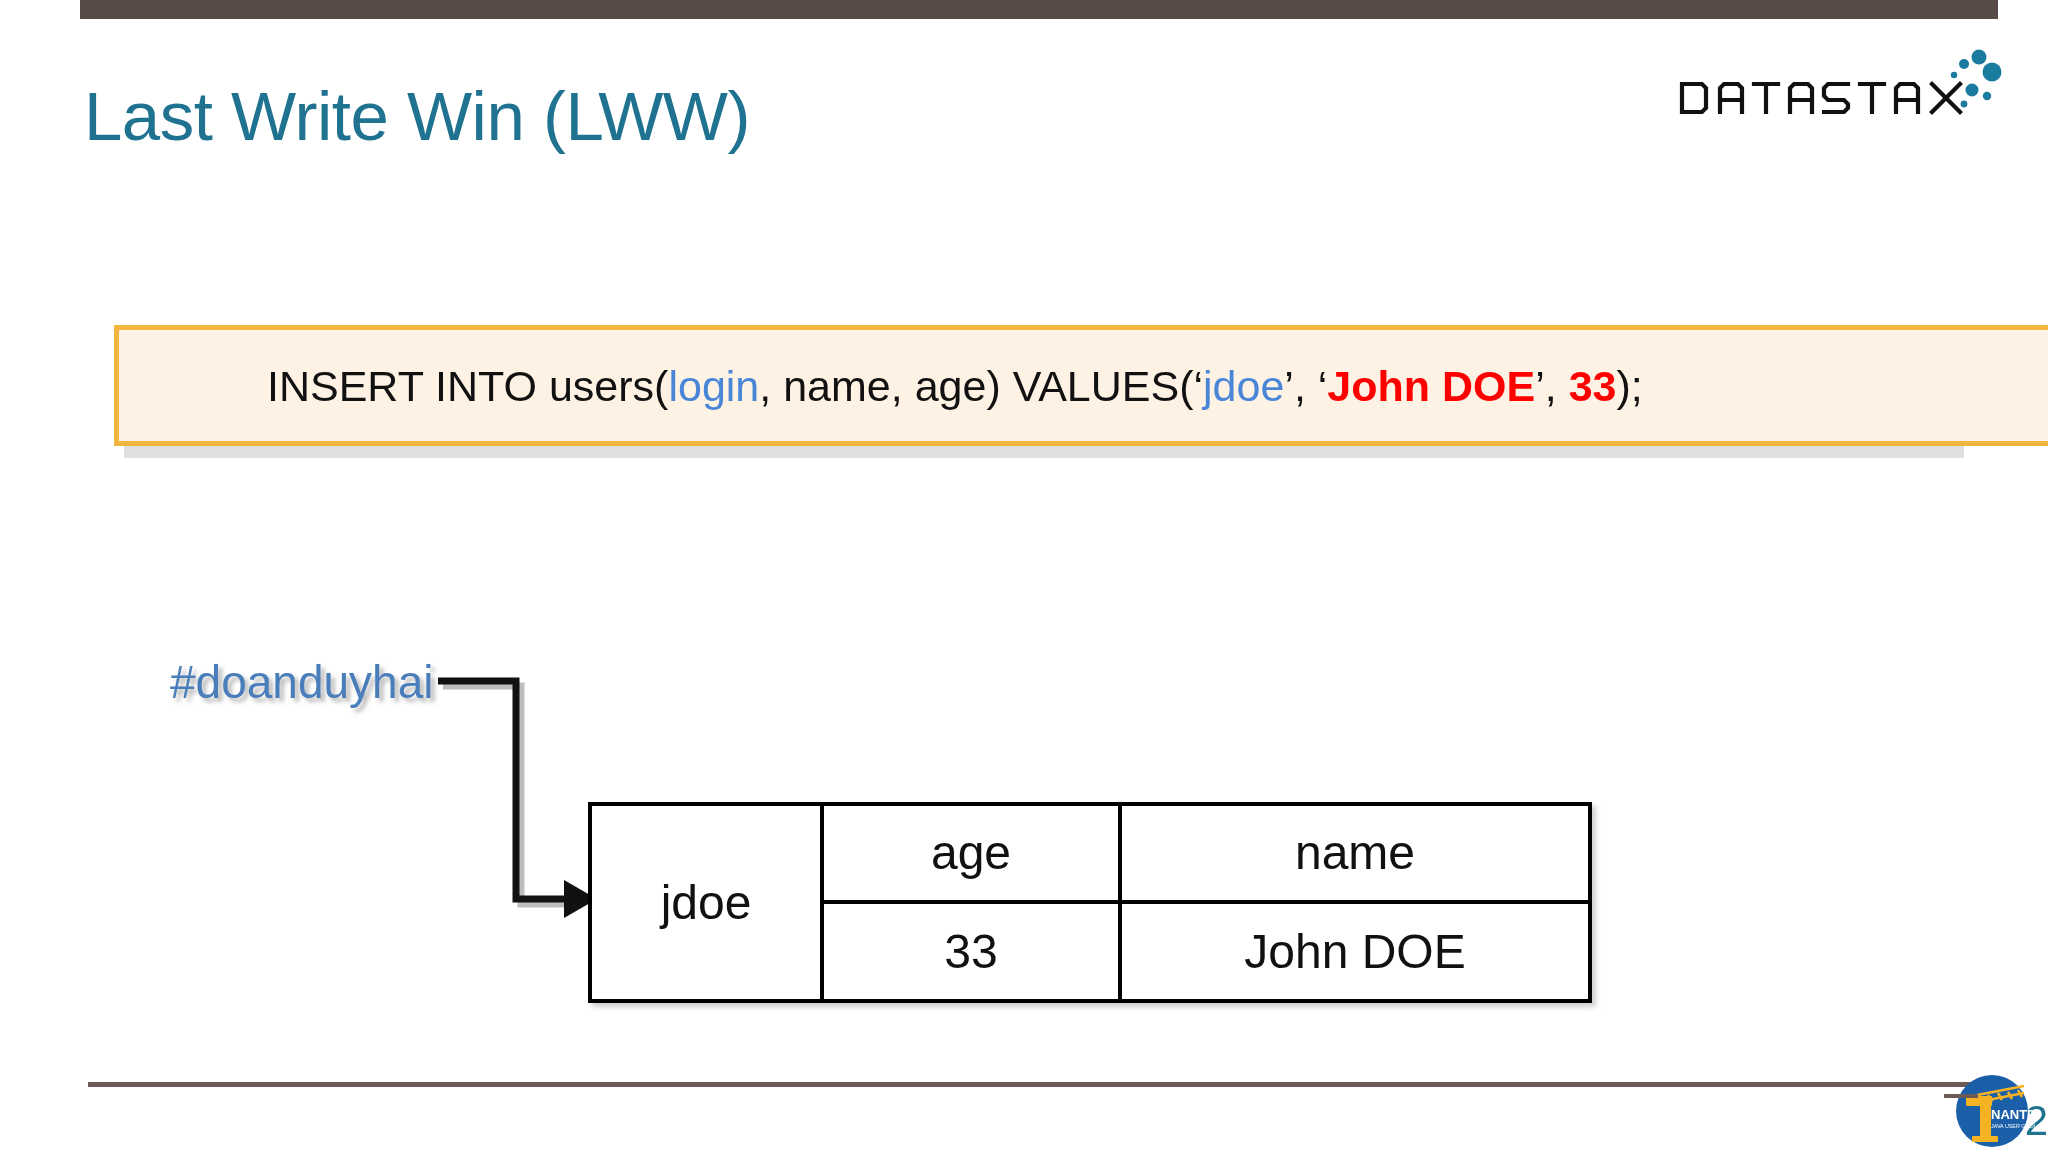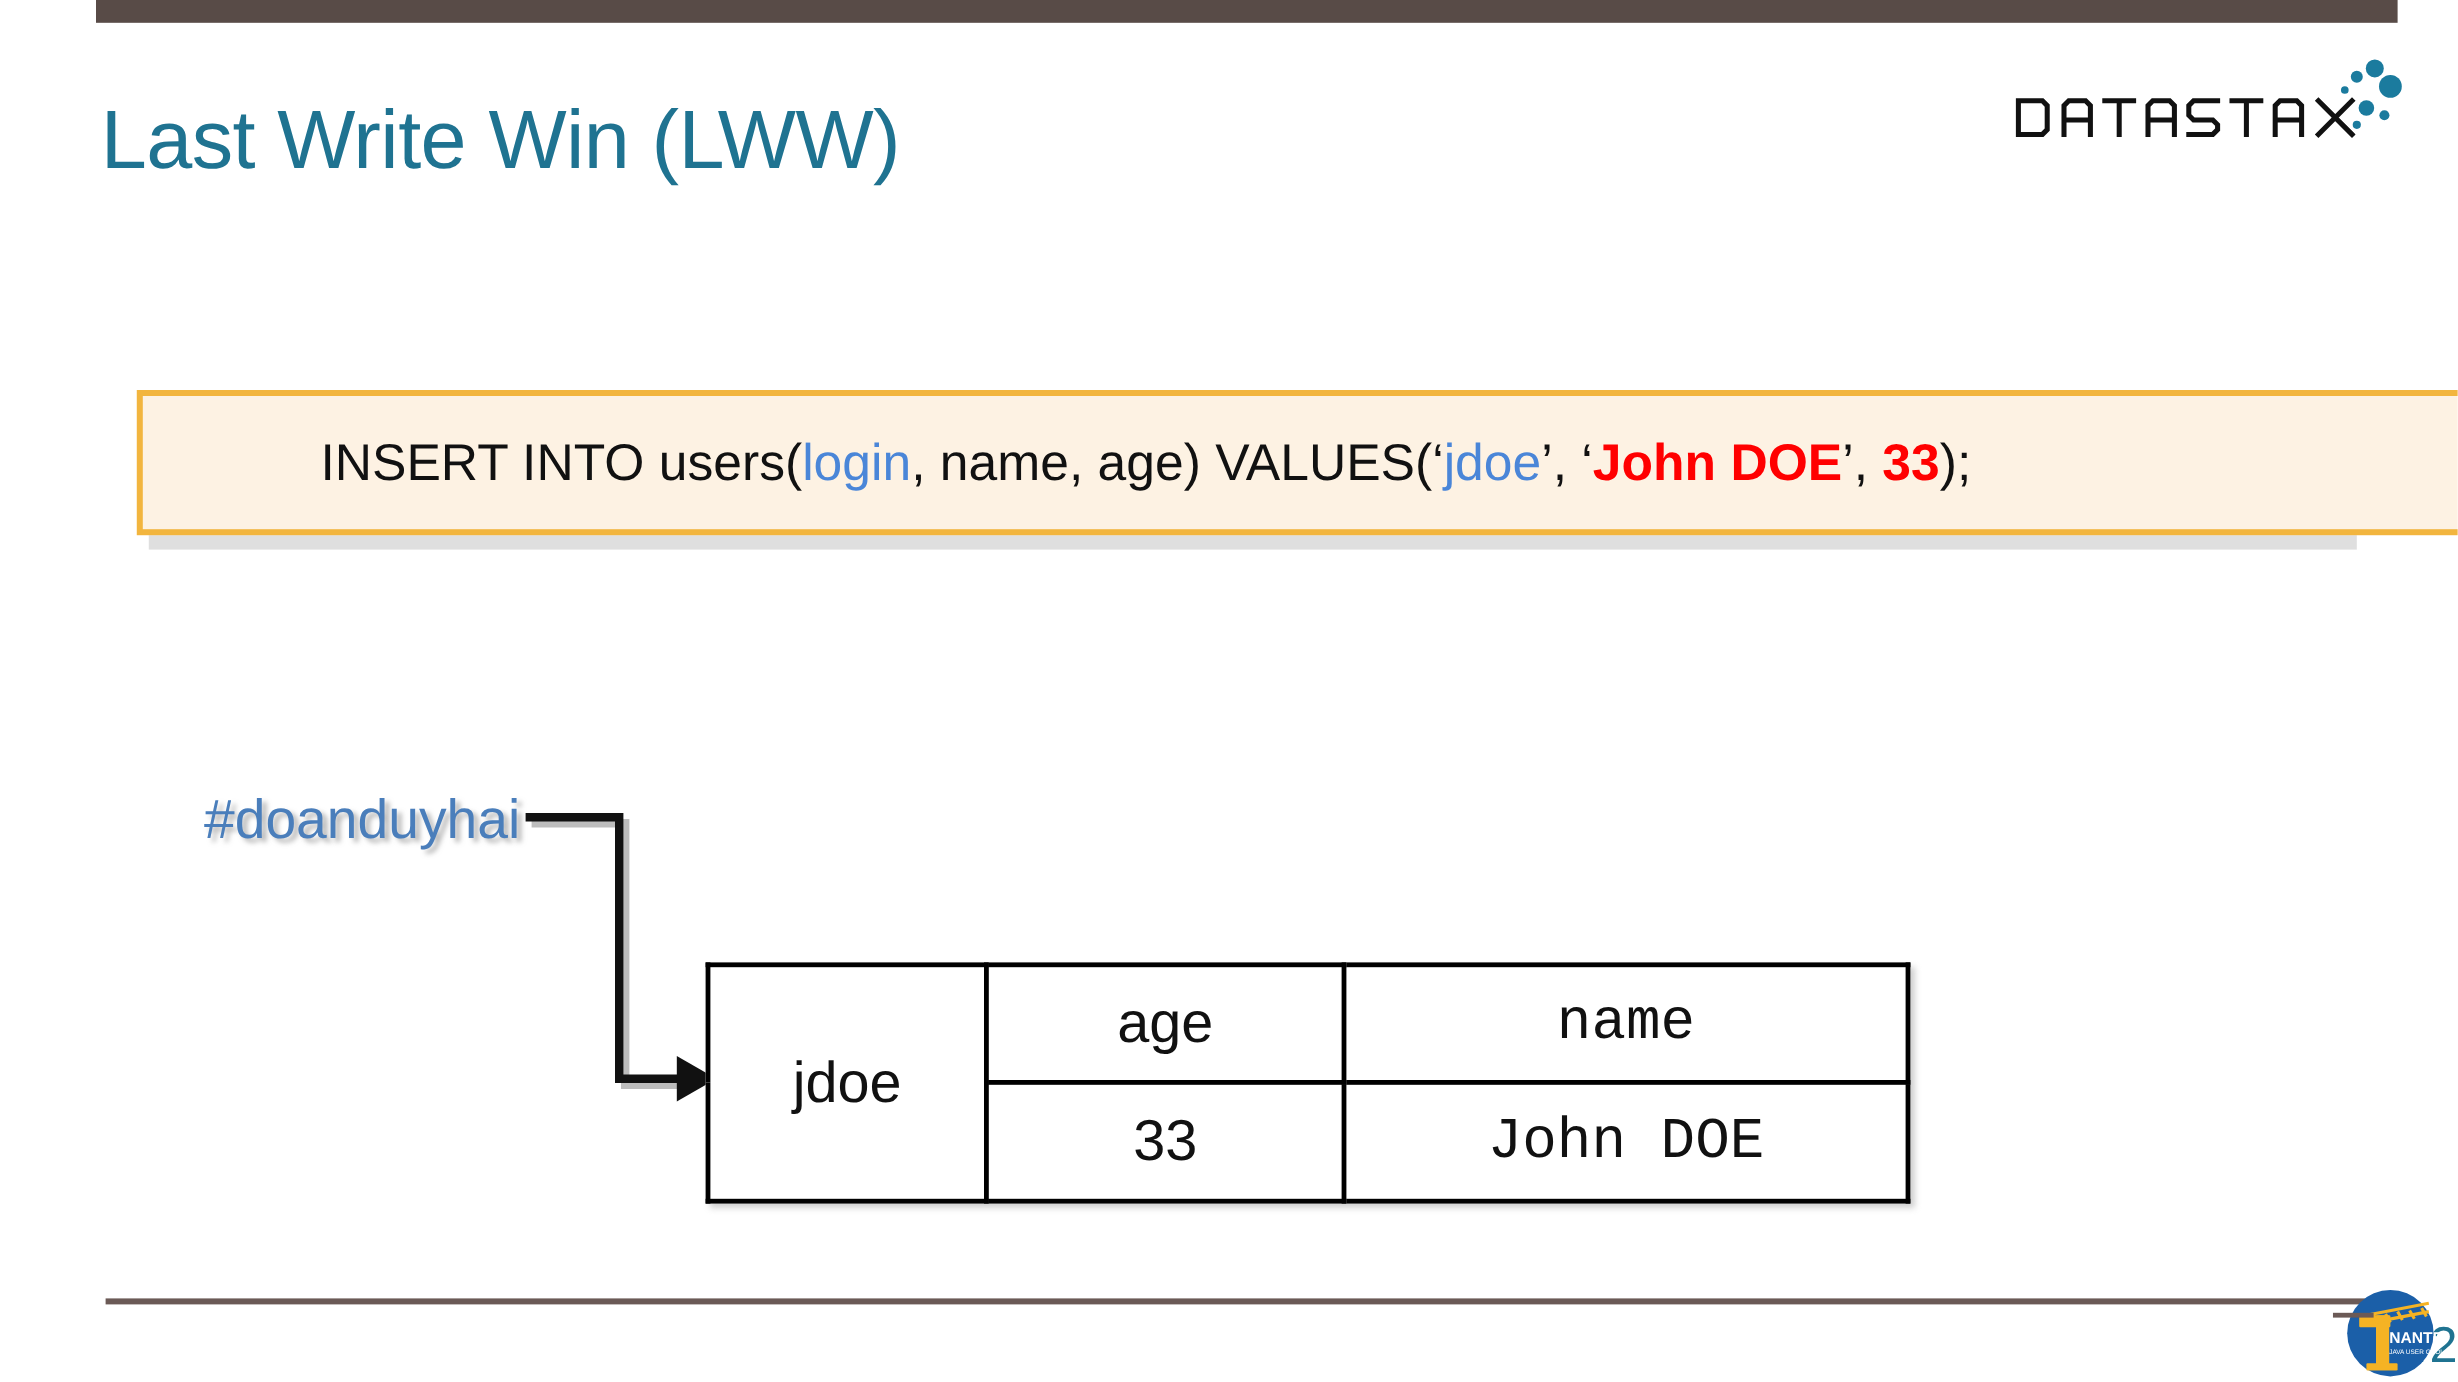--- a/index.html
+++ b/index.html
@@ -124,21 +124,21 @@
     border: 4px solid #000000;
     text-align: center;
     vertical-align: middle;
     font-size: 48px;
     line-height: 56px;
     color: #111111;
     background: #ffffff;
   }
   .col-key    { width: 232px; }
   .col-age    { width: 298px; }
-  .col-name   { width: 470px; font-family: Liberation Mono, monospace; }
+  .col-name   { width: 470px; }
 
   .cell-key {
     color: #1877C4;
     font-size: 50px;
   }
   .cell-header { font-size: 48px; color: #111111; height: 98px; }
   .cell-value  { font-size: 50px; color: #FF1414; height: 99px; }
 
   
   .footer-rule {

